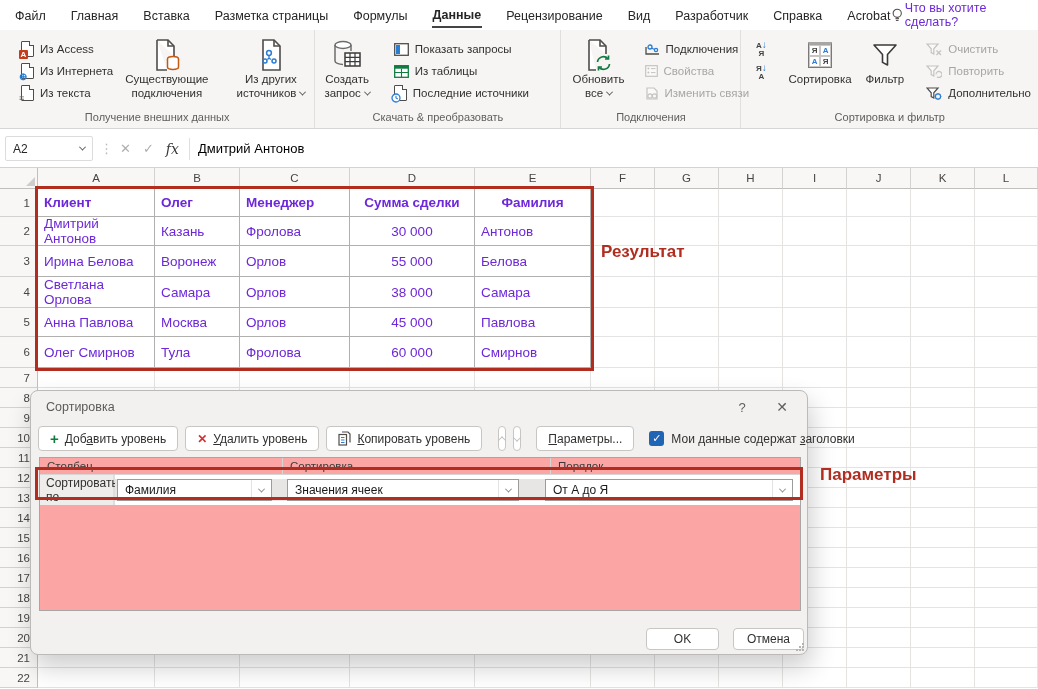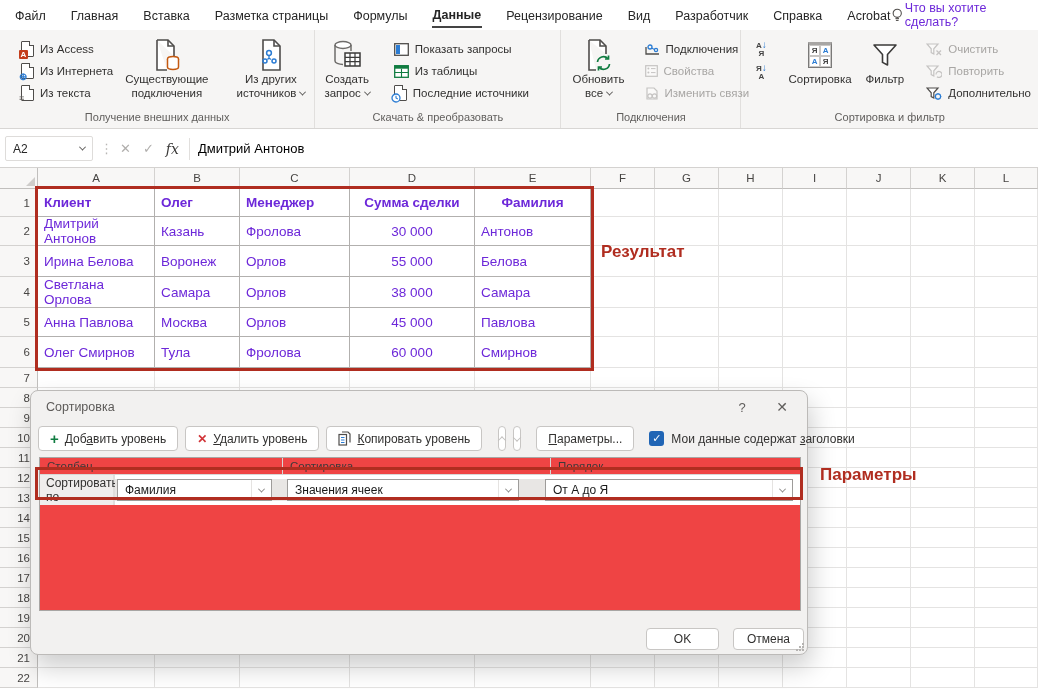--- a/index.html
+++ b/index.html
@@ -77,21 +77,21 @@
   .redx { color:#d13438; font-size:12px; font-weight:bold; }
   .tooldiv { width:1px; height:25px; background:#4f4d4b; margin:0 1px; }
   .arrbtn { width:26px; height:25px; background:#fff; border:1px solid #c8c6c4; border-radius:4px; display:flex; align-items:center; justify-content:center; }
   .chevup, .chevdn { width:6px; height:6px; border-right:1.6px solid #c3c1bf; border-bottom:1.6px solid #c3c1bf; }
   .chevup { transform:rotate(-135deg) translate(-1px,-1px); }
   .chevdn { transform:rotate(45deg) translate(-1px,-1px); }
   .chkwrap { display:flex; align-items:center; gap:7px; margin-left:8px; font-size:12px; color:#323130; white-space:nowrap; }
   .chk { width:15px; height:15px; background:#2065b5; border-radius:3px; color:#fff; font-size:11px; display:flex; align-items:center; justify-content:center; flex:none; }
   u { text-decoration:underline; }
 
-  .dlist { position:absolute; left:8px; top:66px; width:762px; height:154px; background:#ef4444; border:1px solid #a8a6a4; }
+  .dlist { position:absolute; left:8px; top:66px; width:762px; height:154px; background:#fca5a5; border:1px solid #a8a6a4; }
   .dlh { height:17px; display:flex; border-bottom:1px solid #d8d6d4; font-size:11.5px; color:#3b3a39; }
   .dlh > div { display:flex; align-items:center; padding-left:7px; border-right:1px solid #d8d6d4; }
   .dlh .c1 { width:243px; } .dlh .c2 { width:268px; } .dlh .c3 { flex:1; border-right:none; }
   .dcr { height:30px; display:flex; align-items:center; background:#fff; }
   .dcr-label { width:75px; height:100%; background:#efedec; border-right:2px solid #e0deDC; display:flex; align-items:center; padding-left:6px; font-size:12px; color:#323130; }
   .gap { height:22px; background:#e8e6e4; }
   .g1 { width:2px; } .g2 { width:15px; } .g3 { width:26px; }
   .dd { height:22px; background:#fff; border:1px solid #9e9c9a; display:flex; align-items:center; padding-left:7px; font-size:12px; color:#1a1a1a; }
   .dd1 { width:155px; } .dd2 { width:232px; } .dd3 { width:248px; }
   .ddchev { margin-left:auto; width:20px; height:100%; border-left:1px solid #e5e3e1; display:flex; align-items:center; justify-content:center; }

